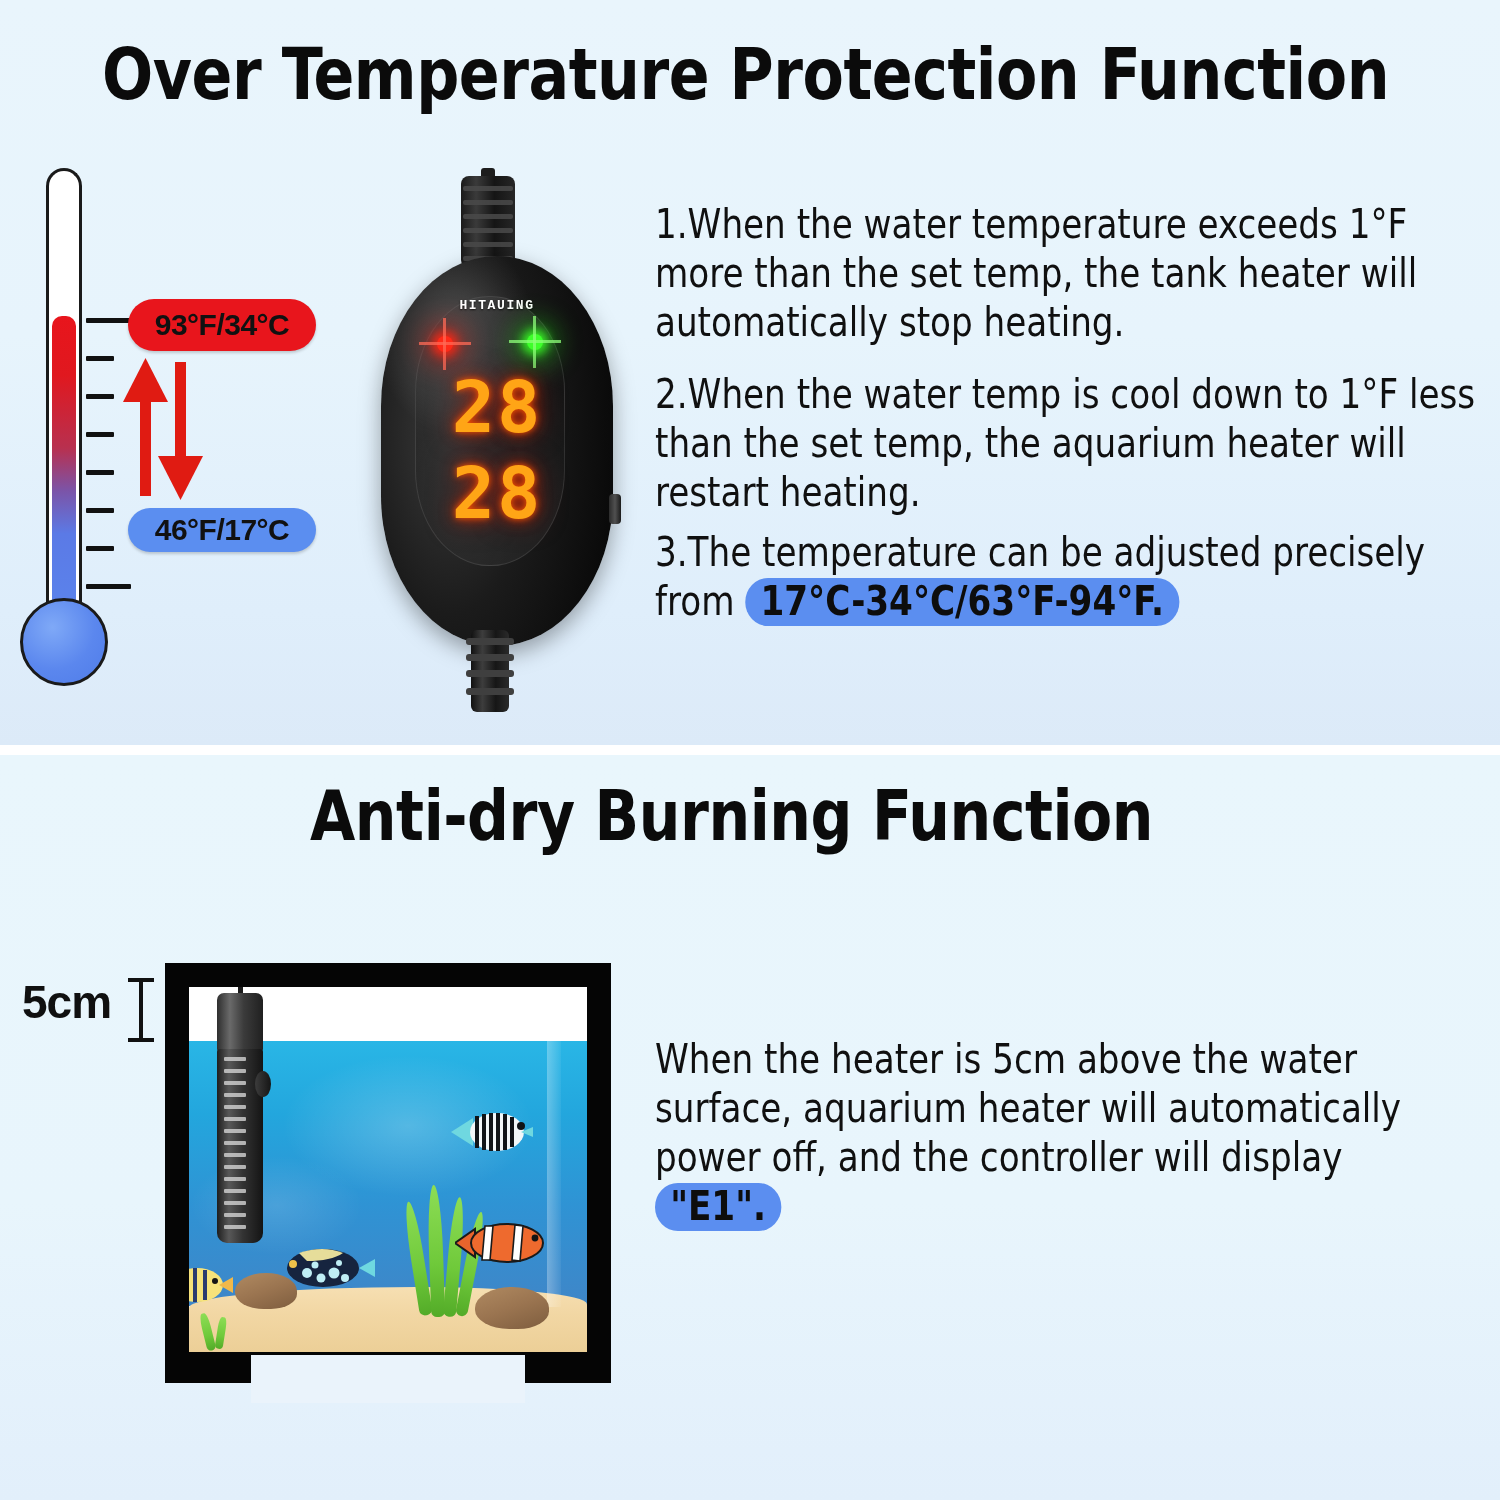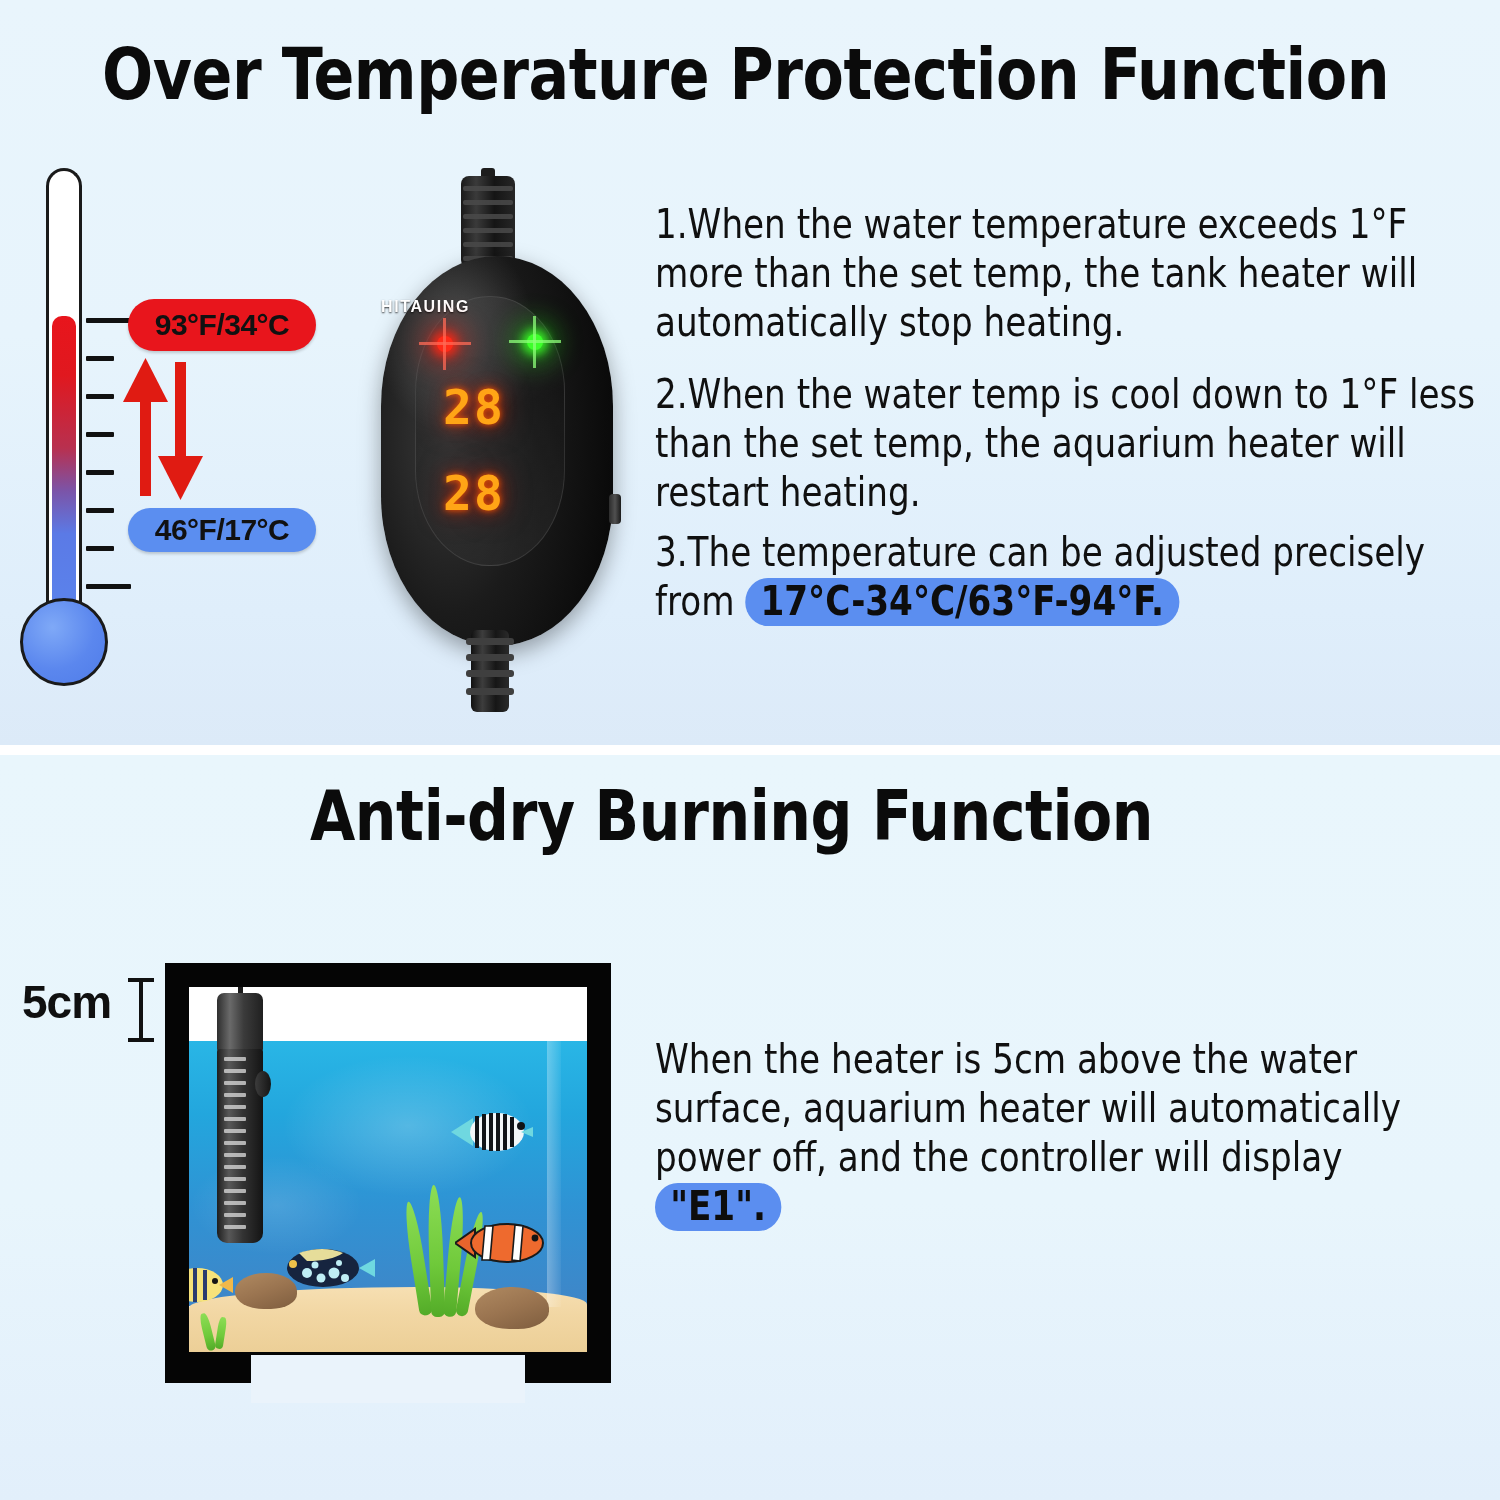--- a/index.html
+++ b/index.html
@@ -107,23 +107,23 @@
     box-shadow:0 8px 22px rgba(0,0,0,.35);
   }
   .dev-face{
     position:absolute;left:34px;top:40px;width:150px;height:270px;
     border-radius:74px/96px;
     background:linear-gradient(160deg, rgba(70,70,70,.55) 0%, rgba(25,25,25,.2) 45%, rgba(60,60,60,.35) 100%);
     border:1px solid rgba(120,120,120,.28);
     box-sizing:border-box;
   }
   .brand{
-    position:absolute;left:0;right:0;top:42px;
-    color:#fff;font-weight:bold;font-size:16px;letter-spacing:1.6px;
-    font-family:Liberation Sans, sans-serif;
+    position:absolute;left:0;right:0;top:42px;text-align:center;
+    color:#fff;font-weight:bold;font-size:13px;letter-spacing:1.6px;
+    font-family:Liberation Mono, monospace;
     text-shadow:0 1px 2px rgba(0,0,0,.8);
   }
   .led{position:absolute;width:16px;height:16px;border-radius:50%;}
   .led.red{
     left:56px;top:80px;background:#ff2a18;
     box-shadow:0 0 10px 5px rgba(255,40,20,.85),0 0 26px 14px rgba(220,20,10,.45);
   }
   .led.green{
     left:146px;top:78px;background:#3dff2a;
     box-shadow:0 0 10px 5px rgba(60,255,40,.85),0 0 26px 14px rgba(30,210,20,.45);
@@ -132,23 +132,23 @@
   .led .spike-h{left:-18px;top:6px;width:52px;height:3px;}
   .led .spike-v{left:6px;top:-18px;width:3px;height:52px;}
   .led.red .spike-h,.led.red .spike-v{background:#ff6a55;}
   .led.green .spike-h,.led.green .spike-v{background:#8dff7a;}
 
   .display{position:absolute;left:62px;width:108px;height:70px;}
   #disp-top{top:116px;}
   #disp-bot{top:202px;}
   .seg-num{
     font-family:"DejaVu Sans Mono","Liberation Mono",monospace;
-    font-size:48px;font-weight:bold;color:#ffa516;letter-spacing:2px;
+    font-size:72px;font-weight:bold;color:#ffa516;letter-spacing:2px;
     text-shadow:0 0 6px rgba(255,90,0,.95),0 0 16px rgba(220,40,0,.8),0 0 30px rgba(180,20,0,.55);
-    line-height:70px;text-align:left;
+    line-height:70px;text-align:center;
   }
   .dev-btn{
     position:absolute;left:228px;top:238px;width:12px;height:30px;
     background:linear-gradient(90deg,#2c2c2c,#505050,#1a1a1a);border-radius:4px;
   }
   .dev-bottom{
     position:absolute;left:98px;top:462px;width:38px;height:82px;
     background:linear-gradient(90deg,#111 0%,#3d3d3d 30%,#161616 65%,#2a2a2a 100%);
     border-radius:6px;
   }

